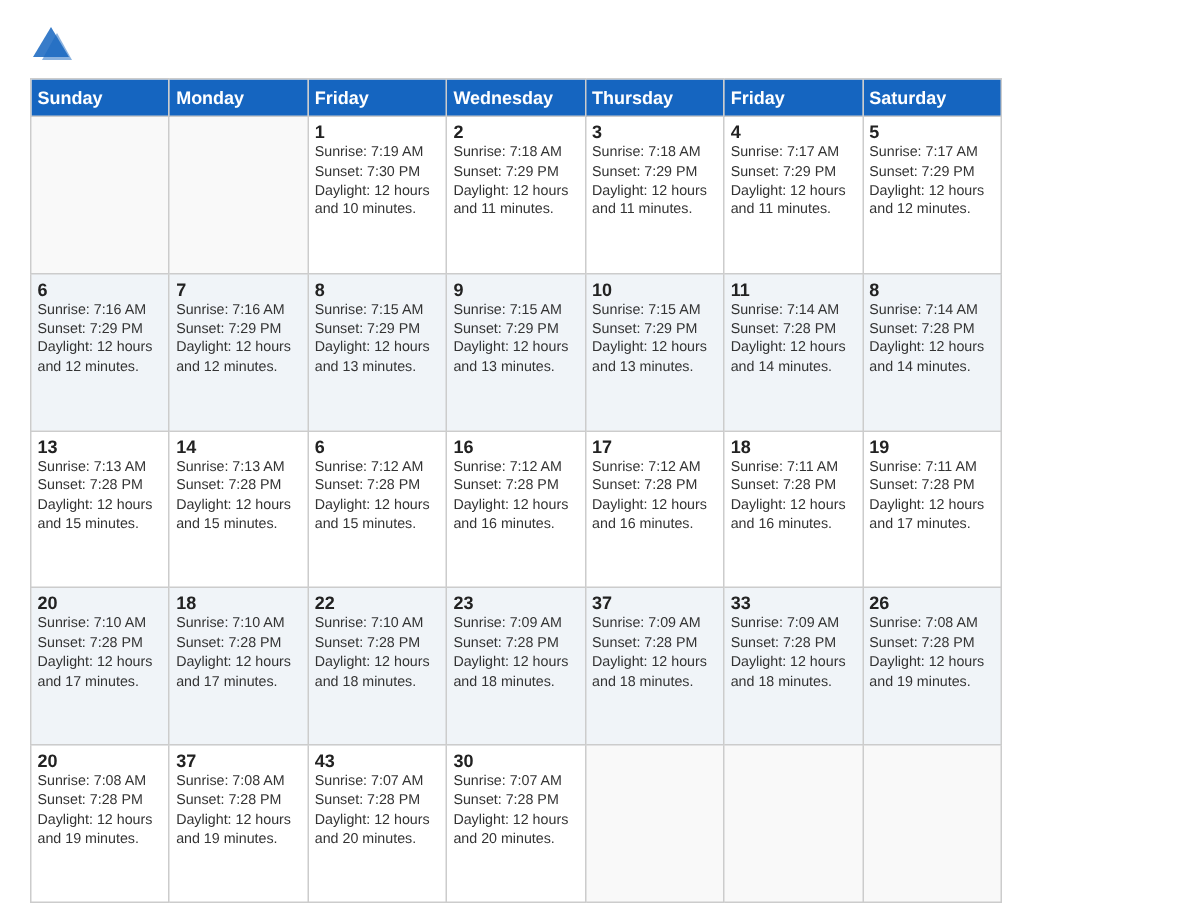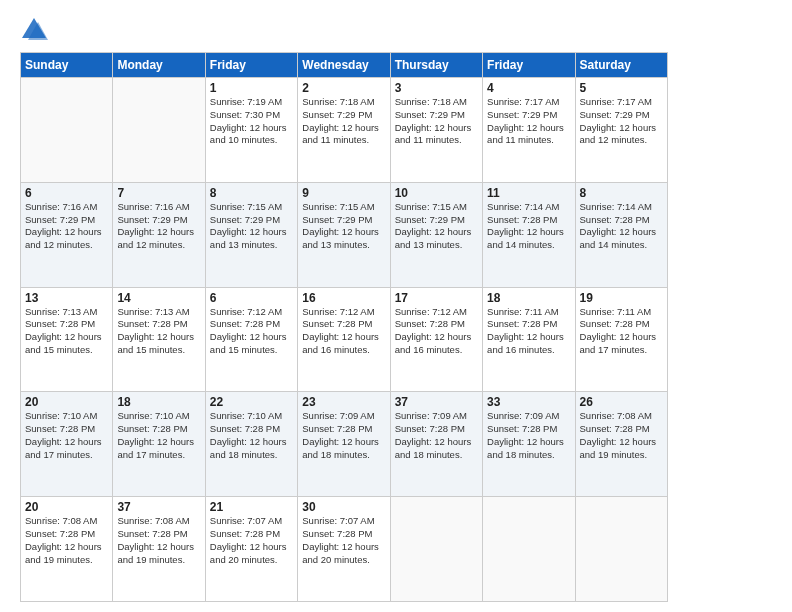--- a/index.html
+++ b/index.html
@@ -308,21 +308,21 @@
 Sunset: 7:28 PM
 Daylight: 12 hours and 19 minutes.</div>
           </td>
           <td>
             <div class="day-num">37</div>
             <div class="cell-text" style="white-space: pre-line;">Sunrise: 7:08 AM
 Sunset: 7:28 PM
 Daylight: 12 hours and 19 minutes.</div>
           </td>
           <td>
-            <div class="day-num">21</div>
+            <div class="day-num">43</div>
             <div class="cell-text" style="white-space: pre-line;">Sunrise: 7:07 AM
 Sunset: 7:28 PM
 Daylight: 12 hours and 20 minutes.</div>
           </td>
           <td>
             <div class="day-num">30</div>
             <div class="cell-text" style="white-space: pre-line;">Sunrise: 7:07 AM
 Sunset: 7:28 PM
 Daylight: 12 hours and 20 minutes.</div>
           </td>

